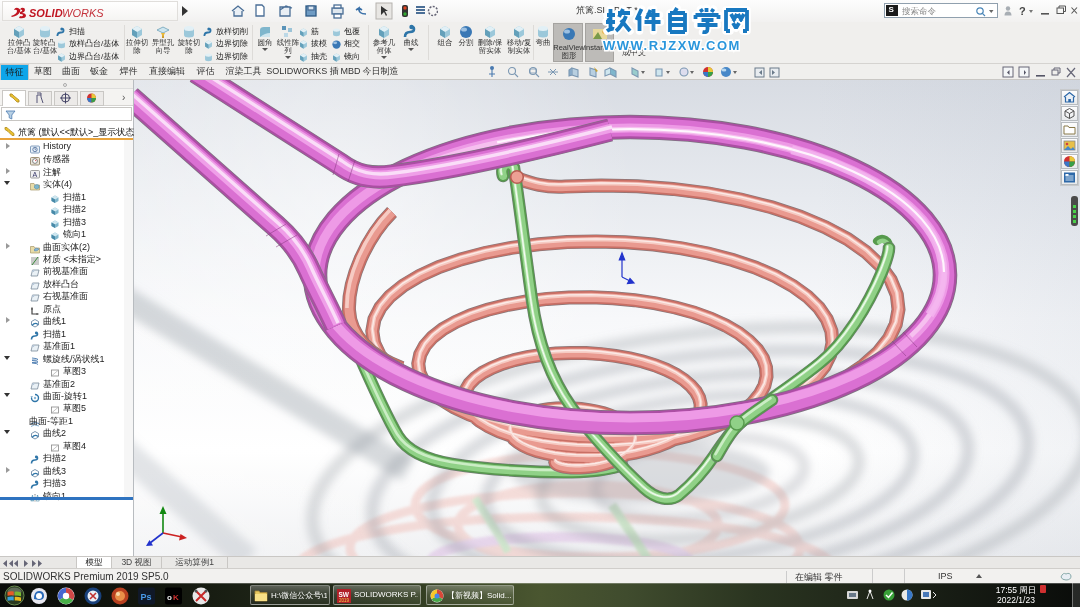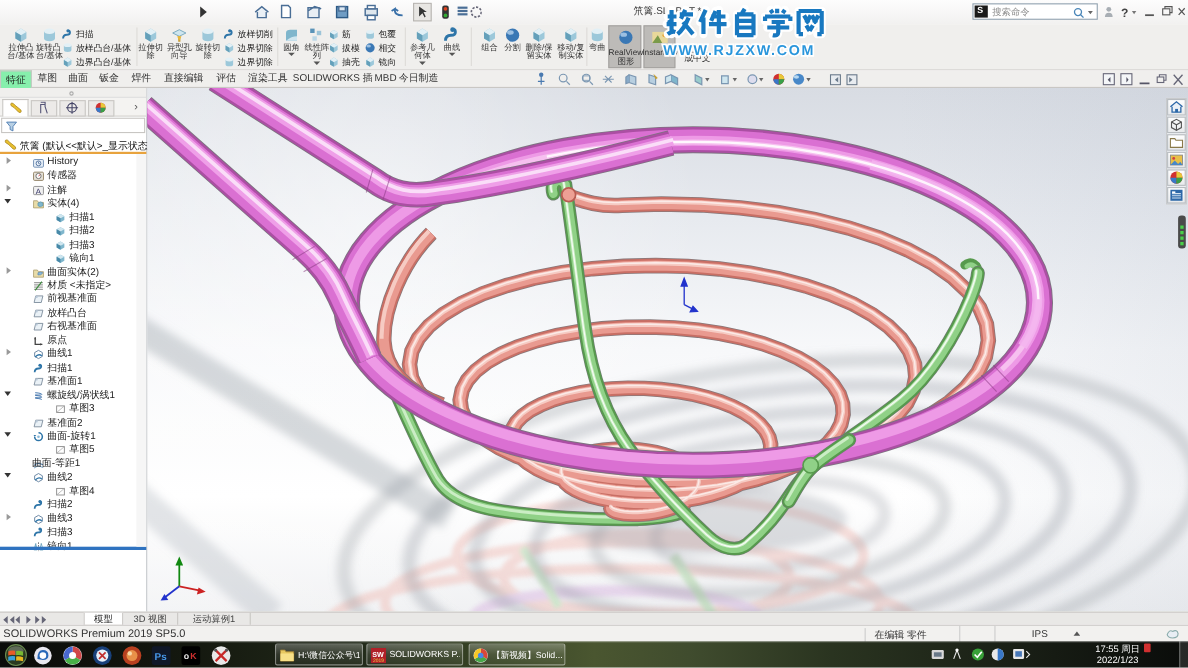--- a/index.html
+++ b/index.html
@@ -7,25 +7,33 @@
 .titlebar{left:0;top:0;width:1080px;height:22px;background:linear-gradient(#fdfdfd,#f2f1f0)}
 .ribbon{left:0;top:22px;width:1080px;height:42px;background:#f0efed;border-bottom:1px solid #d5d3d0}
 .tabbar{left:0;top:64px;width:1080px;height:16px;background:#f0efed;border-bottom:1px solid #c9c7c4}
 .lpanel{left:0;top:80px;width:134px;height:476px;background:#fff;border-right:1px solid #b8bcc0}
 .vtabs{left:0;top:556px;width:1080px;height:12px;background:#e9e8e6;border-top:1px solid #c9c7c4}
 .sbar{left:0;top:568px;width:1080px;height:15px;background:#f2f1ef;border-top:1px solid #d0cecb}
 .tbar{left:0;top:583px;width:1080px;height:24px;background:#101312}
 .tb-lbl{font-size:7.5px;color:#333;text-align:center;line-height:7.5px}
 .g-sep{position:absolute;top:3px;bottom:3px;width:1px;background:#dddbd8}
 .tab{position:absolute;top:0;height:16px;font-size:9px;color:#333;text-align:center;line-height:15px}
-.tab.on{background:#86efac;border:1px solid #c9c7c4;border-bottom:none;color:#1a1a1a}
+.tab.on{background:#0ea5e9;border:1px solid #c9c7c4;border-bottom:none;color:#1a1a1a}
 .tree-i{position:absolute;font-size:9px;color:#222;white-space:nowrap}
 </style></head><body>
 
 <div class="abs titlebar">
+ <div class="abs" style="left:2px;top:1px;width:176px;height:20px;background:linear-gradient(#fff,#f5f4f2);border:1px solid #e0dedb">
+  <svg class="abs" style="left:6px;top:3px" width="160" height="15" viewBox="0 0 160 15">
+   <path d="M3 12 Q9 11 11 7 Q12 4 9 3 Q6 2 5 5 Q8 4 8 6 Q8 9 2 11 Z" fill="#c01622"></path>
+   <path d="M12 3 Q16 2 16 5 Q16 7 13 8 Q17 8 17 11 Q16 14 10 13 L11 11 Q14 12 14 10 Q14 9 11 9 L11 7 Q14 6 13 5 Q12 4 11 5 Z" fill="#c01622"></path>
+   <text x="20" y="12" font-size="11" font-weight="bold" font-style="italic" fill="#c01622" font-family="Liberation Sans">SOLID</text>
+   <text x="53" y="12" font-size="11" font-style="italic" fill="#c4303a" font-family="Liberation Sans">WORKS</text>
+  </svg>
+ </div>
  <div class="abs" style="left:182px;top:6px;width:0;height:0;border-left:6px solid #333;border-top:5px solid transparent;border-bottom:5px solid transparent"></div>
  <svg class="abs" style="left:228px;top:2px" width="210" height="18" viewBox="0 0 210 18">
   <g stroke="#4a6e96" fill="none" stroke-width="1.3">
    <path d="M4 9 L10 4 L16 9 M6 9 L6 14 L14 14 L14 9" fill="#eaf0f6"></path>
    <path d="M28 3 L34 3 L36 5 L36 14 L28 14 Z" fill="#fff"></path>
    <path d="M52 5 L62 5 L62 14 L52 14 Z M52 8 L58 4 L64 6" fill="#e8eef4" stroke="#4a6e96"></path>
    <rect x="78" y="4" width="10" height="10" fill="#6f9cc4" stroke="#2d5a85"></rect>
         <rect x="80" y="4" width="6" height="4" fill="#dce8f2"></rect>
    <rect x="104" y="6" width="11" height="6" fill="#dfe7ee"></rect>
         <rect x="106" y="3" width="7" height="3" fill="#fff"></rect>

